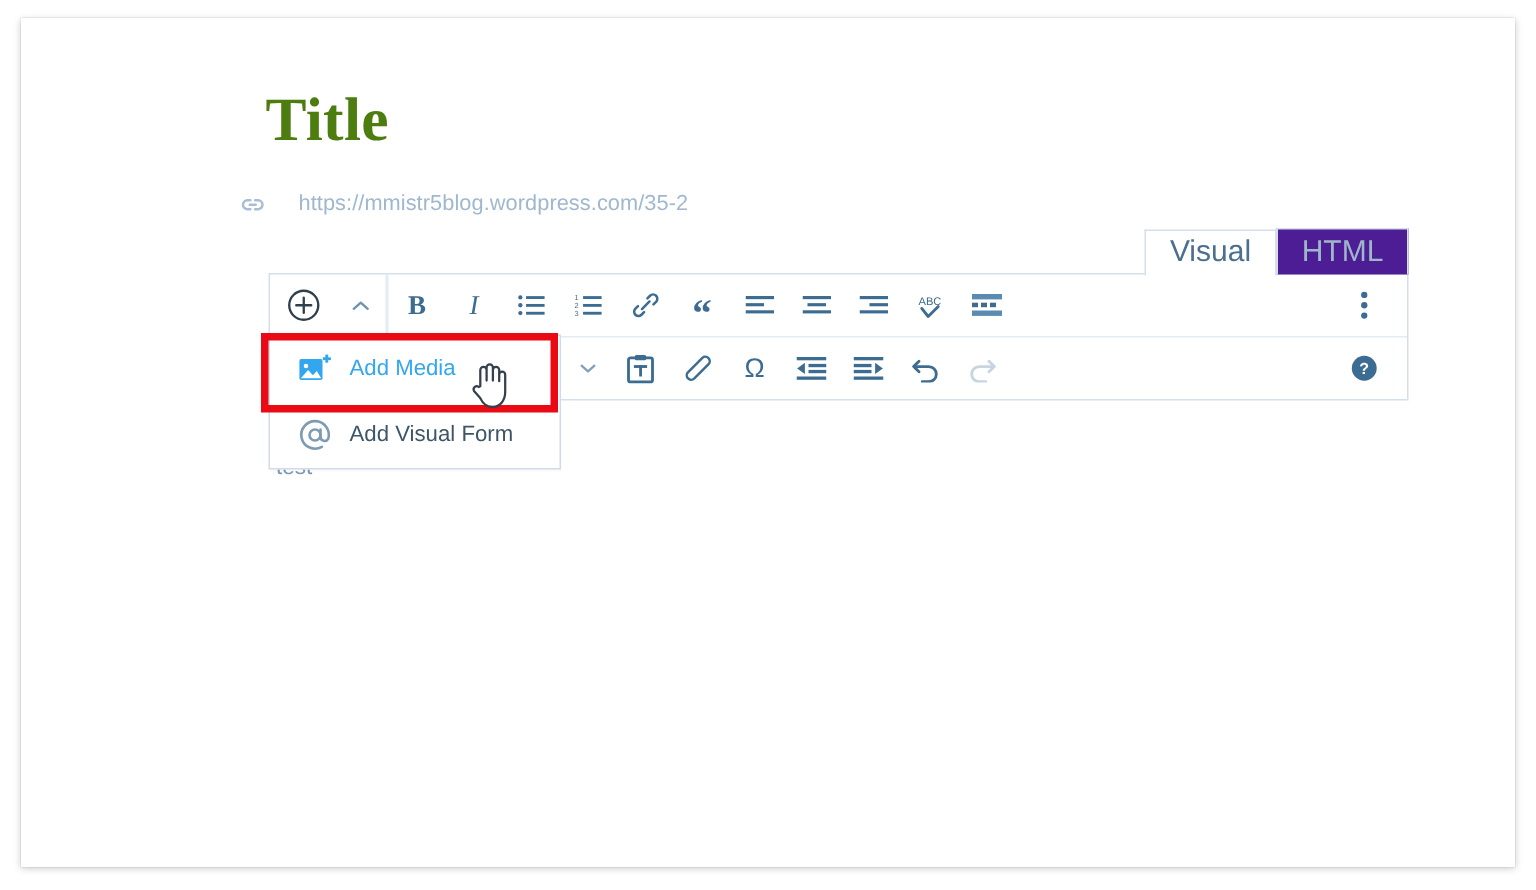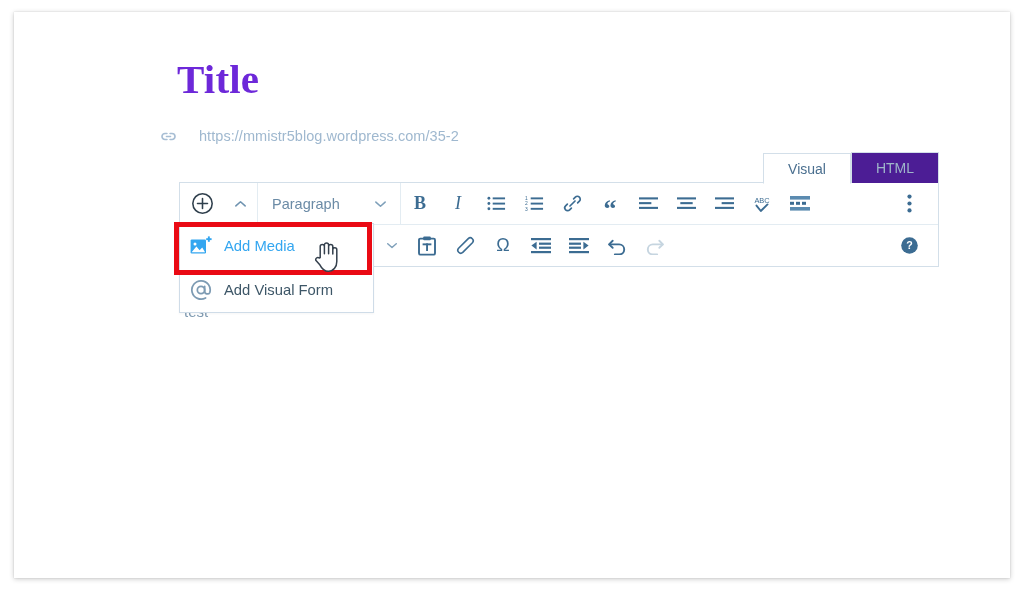--- a/index.html
+++ b/index.html
@@ -31,21 +31,21 @@
   }
 
   
   .post-title {
     position: absolute;
     left: 163px;
     top: 45px;
     font-family: "Liberation Serif", serif;
     font-size: 41px;
     font-weight: 700;
-    color: #6d28d9;
+    color: #4d7c0f;
     letter-spacing: 0.2px;
     line-height: 1.1;
   }
 
   
   .permalink-row {
     position: absolute;
     left: 143px;
     top: 113px;
     display: flex;
@@ -75,21 +75,21 @@
     align-items: flex-end;
     height: 31px;
     z-index: 6;
   }
   .mode-tab {
     width: 88px;
     height: 31px;
     display: flex;
     align-items: center;
     justify-content: center;
-    font-size: 14px;
+    font-size: 20px;
     box-sizing: border-box;
     border: 1px solid #d3dfe9;
     border-bottom: none;
   }
   .mode-tab.active {
     background: #ffffff;
     color: #4a6f8f;
     border-bottom: 1px solid #ffffff;
     position: relative;
     z-index: 3;
@@ -175,21 +175,21 @@
     background: #ffffff;
     border: 1px solid #cfdce8;
     box-sizing: border-box;
     z-index: 8;
     box-shadow: 0 1px 2px rgba(0,0,0,0.04);
   }
   .insert-item {
     height: 44px;
     display: flex;
     align-items: center;
-    padding-left: 10px;
+    padding-left: 19px;
     gap: 12px;
     font-size: 14.8px;
     box-sizing: border-box;
   }
   .insert-item.hovered { color: #33a6f0; }
   .insert-item.normal  { color: #3d5667; }
   .insert-icon {
     width: 22px;
     height: 22px;
     display: flex;
@@ -267,28 +267,20 @@
         </div>
 
         <div class="tb-btn tb-caret">
           <svg width="13" height="10" viewBox="0 0 14 10" fill="none" stroke="#6f93b0" stroke-width="1.7" stroke-linecap="round" stroke-linejoin="round">
             <path d="M2 7 L7 2.6 L12 7"></path>
           </svg>
         </div>
 
         <div class="tb-sep"></div>
 
-        <div class="tb-format">
-          <span>Paragraph</span>
-          <span>
-            <svg width="13" height="10" viewBox="0 0 14 10" fill="none" stroke="#7fa0ba" stroke-width="1.7" stroke-linecap="round" stroke-linejoin="round">
-              <path d="M2 3 L7 7.4 L12 3"></path>
-            </svg>
-          </span>
-        </div>
 
         <div class="tb-sep"></div>
 
         <div class="tb-btn" style="width:38px">
           <span class="tb-bold">B</span>
         </div>
 
         <div class="tb-btn" style="width:38px">
           <span class="tb-italic">I</span>
         </div>

